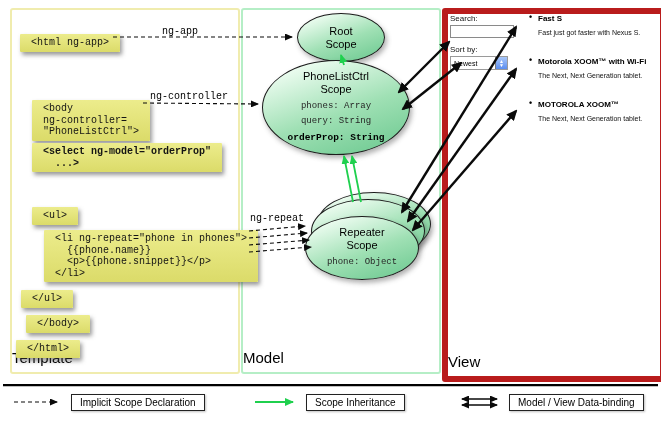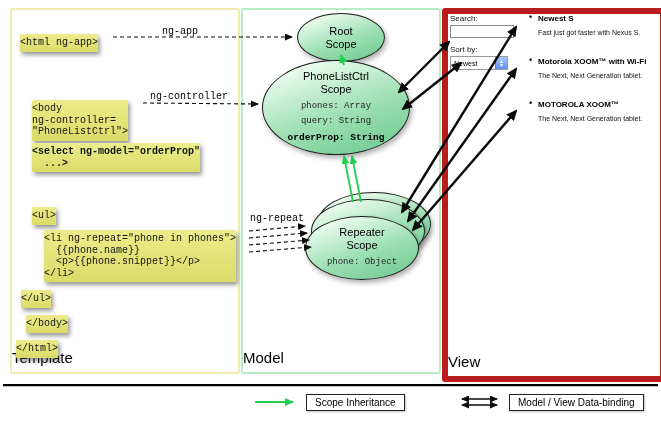--- a/index.html
+++ b/index.html
@@ -6,21 +6,21 @@
   #canvas{position:relative;width:661px;height:425px;background:#fff;font-family:"Liberation Sans",sans-serif;overflow:hidden;}
 
   
   .panel{position:absolute;top:8px;height:362px;background:#fff;border-radius:3px;}
   #panel-template{left:10px;width:226px;border:2px solid #f0ecae;}
   #panel-model{left:241px;width:196px;border:2px solid #b5eec6;}
   #panel-view{left:442px;width:212px;border:6px solid #b91c1c;}
   .panel-label{position:absolute;bottom:6px;left:0;right:0;text-align:left;font-size:15px;color:#000;}
 
   
-  .code{position:absolute;font-family:"Liberation Mono","DejaVu Sans Mono",monospace;font-size:10px;line-height:11.5px;color:#141414;background:linear-gradient(#ecec8c,#dbdb69);padding:3px 0;white-space:pre;box-shadow:2px 3px 4px rgba(70,70,70,.55);border-radius:1px;}
+  .code{position:absolute;font-family:"Liberation Mono","DejaVu Sans Mono",monospace;font-size:10px;line-height:11.5px;color:#141414;background:linear-gradient(#ecec8c,#dbdb69);padding:3px 11px;white-space:pre;box-shadow:2px 3px 4px rgba(70,70,70,.55);border-radius:1px;}
   #code-html-open{left:20px;top:24px;}
   #code-body{left:32px;top:90px;}
   #code-select{left:32px;top:133px;font-weight:bold;}
   #code-fulltext{left:32px;top:165px;}
   #code-ul-open{left:32px;top:197px;}
   #code-li{left:44px;top:220px;}
   #code-ul-close{left:21px;top:280px;}
   #code-body-close{left:26px;top:305px;}
   #code-html-close{left:16px;top:330px;}
 
@@ -125,21 +125,21 @@
 
   <div class="v-label" id="v-search-label">Search:</div>
   <input id="v-search-input" value="" style="">
   <div class="v-label" id="v-sort-label">Sort by:</div>
   <div id="v-select">
     <span class="sel-text">Newest</span>
     <span class="stepper">▲<br>▼</span>
   </div>
 
   <div class="v-item" id="v-item-0">
-    <div class="vt"><span class="bullet">•</span><span>Newest S</span></div>
+    <div class="vt"><span class="bullet">•</span><span>Fast S</span></div>
     <div class="vd">Fast just got faster with Nexus S.</div>
   </div>
   <div class="v-item" id="v-item-1">
     <div class="vt"><span class="bullet">•</span><span>Motorola XOOM™ with Wi-Fi</span></div>
     <div class="vd">The Next, Next Generation tablet.</div>
   </div>
   <div class="v-item" id="v-item-2">
     <div class="vt"><span class="bullet">•</span><span>MOTOROLA XOOM™</span></div>
     <div class="vd">The Next, Next Generation tablet.</div>
   </div>
@@ -170,20 +170,26 @@
 
     <line class="thick" x1="399" y1="92" x2="449" y2="42" marker-start="url(#abBig)" marker-end="url(#abBig)"></line>
     <line class="thick" x1="403" y1="109" x2="461" y2="63" marker-start="url(#abBig)" marker-end="url(#abBig)"></line>
     <line class="thick" x1="402" y1="212" x2="516" y2="27" marker-start="url(#abBig)" marker-end="url(#abBig)"></line>
     <line class="thick" x1="408" y1="221" x2="516" y2="69" marker-start="url(#abBig)" marker-end="url(#abBig)"></line>
     <line class="thick" x1="413" y1="230" x2="516" y2="111" marker-start="url(#abBig)" marker-end="url(#abBig)"></line>
   </svg>
 
   <div id="divider"></div>
 
+  <div class="legend-item" id="leg1">
+    <svg width="54" height="12">
+      <line class="dash" x1="2" y1="6" x2="45" y2="6" marker-end="url(#ab)"></line>
+    </svg>
+    <div class="legend-box">Implicit Scope Declaration</div>
+  </div>
 
   <div class="legend-item" id="leg2">
     <svg width="48" height="12">
       <line class="gr" x1="2" y1="6" x2="40" y2="6" marker-end="url(#ag)"></line>
     </svg>
     <div class="legend-box">Scope Inheritance</div>
   </div>
 
   <div class="legend-item" id="leg3">
     <svg width="46" height="16">

